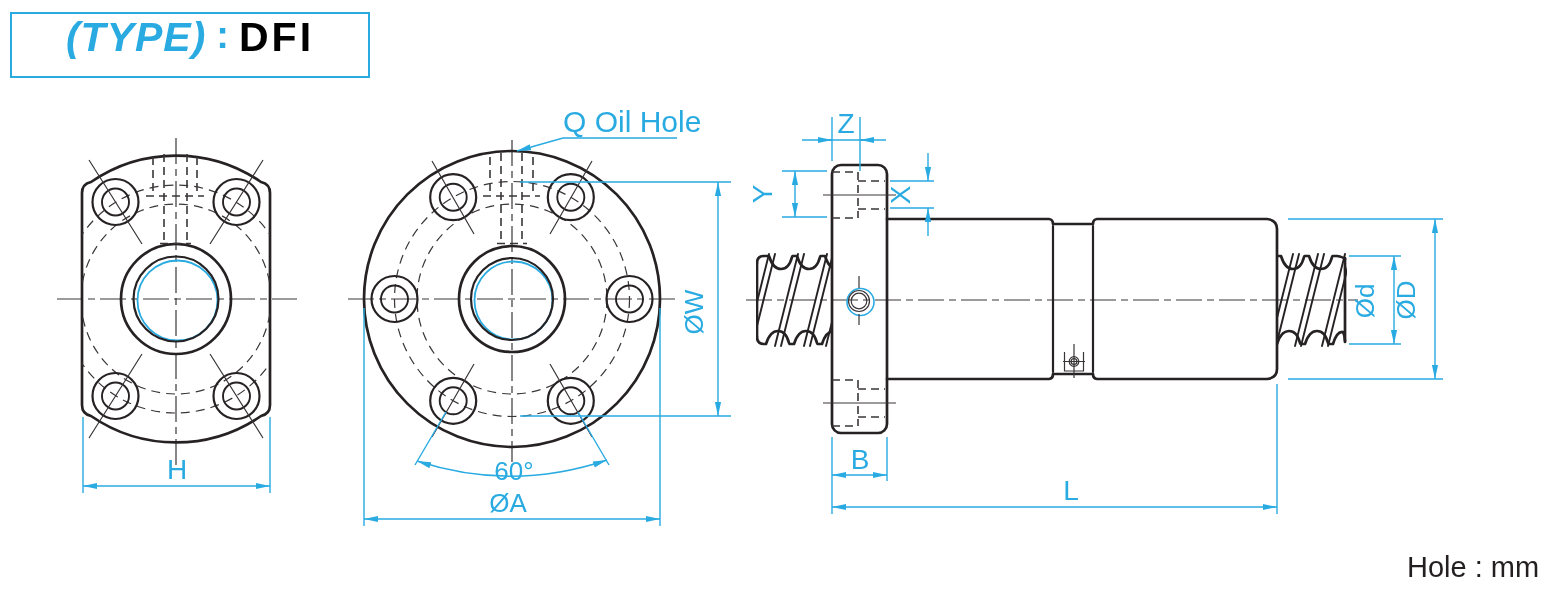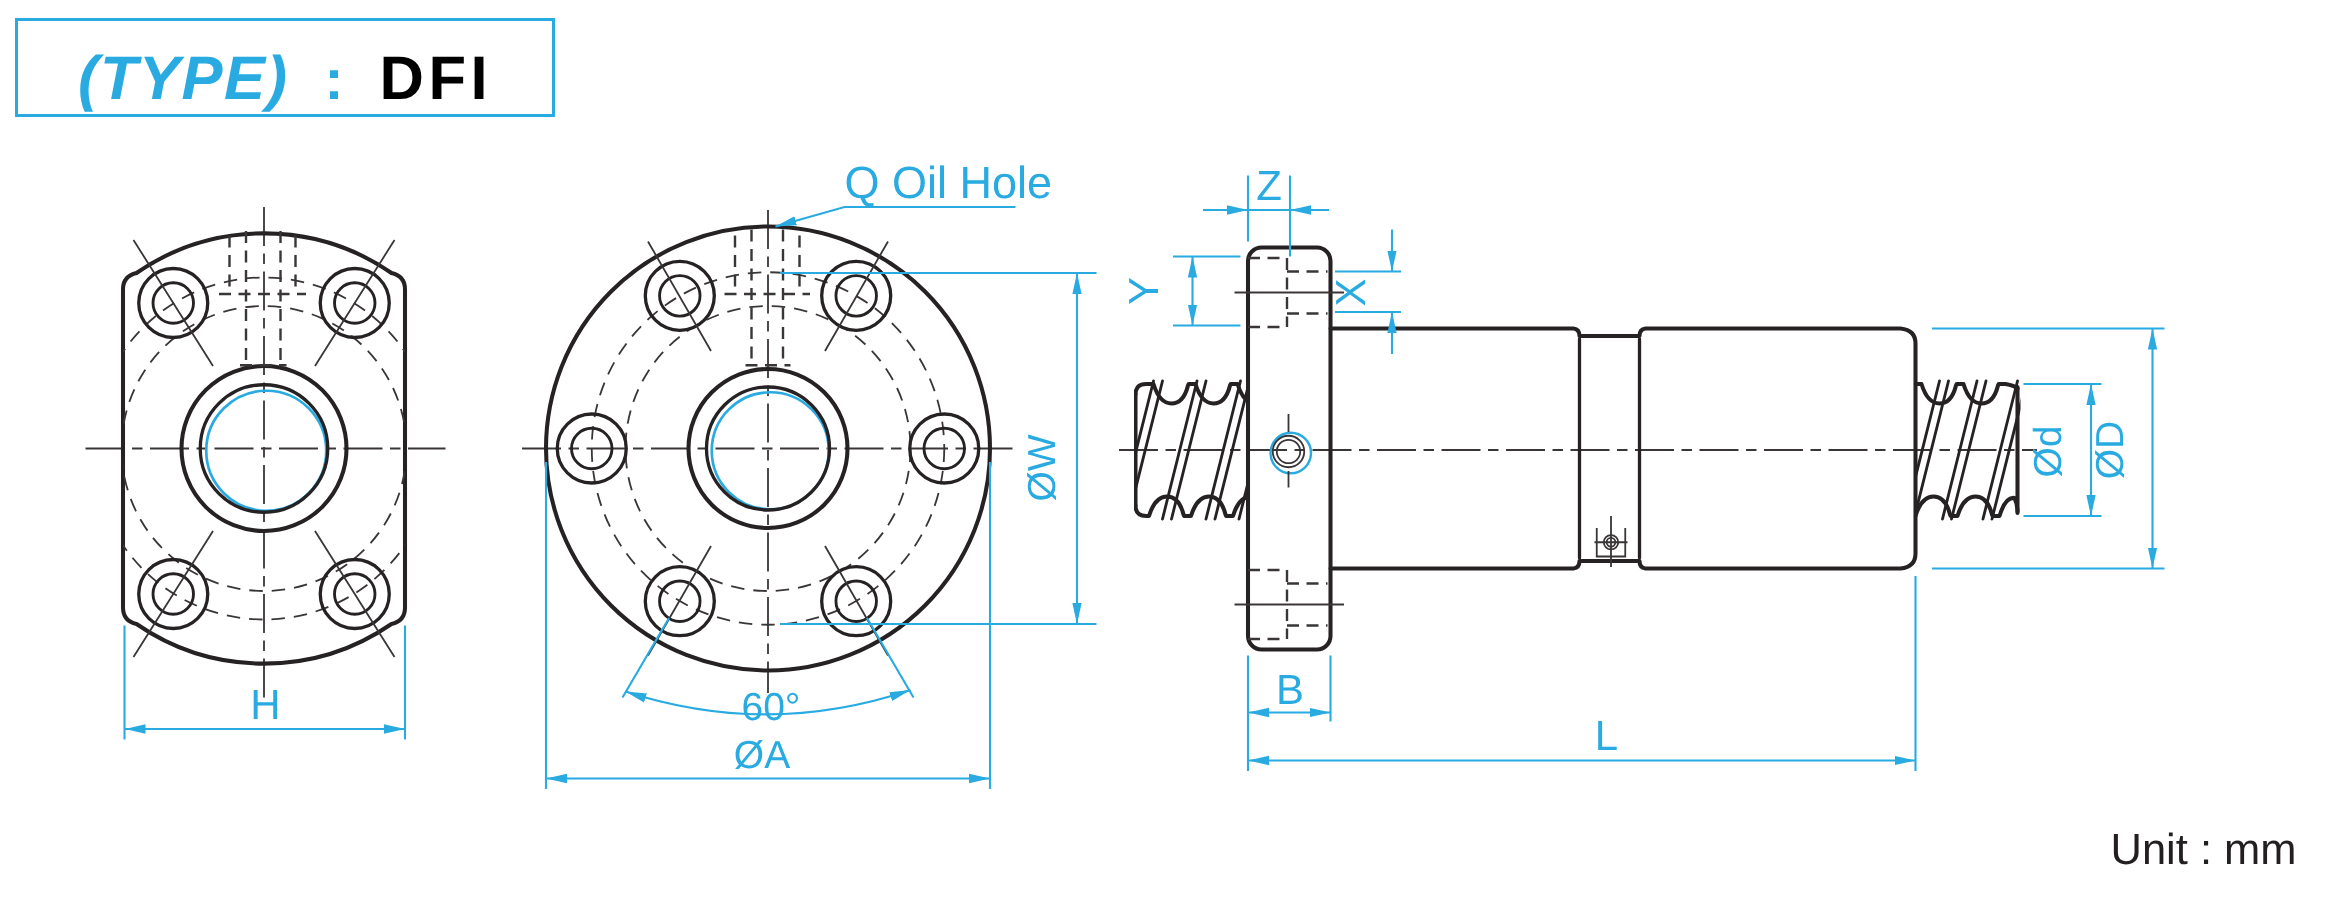--- a/index.html
+++ b/index.html
@@ -1,20 +1,20 @@
 <!DOCTYPE html>
 <html><head>
 <meta charset="utf-8">
 <style>
   html,body{margin:0;padding:0;background:#ffffff;}
   .stage{position:relative;width:1557px;height:598px;background:#ffffff;overflow:hidden;
          font-family:"Liberation Sans",sans-serif;}
   .title-box{position:absolute;left:10px;top:12px;width:360px;height:66px;
              border:2px solid #29ABE2;box-sizing:border-box;display:flex;
-             align-items:flex-end;justify-content:center;gap:24px;background:#fff;}
+             align-items:flex-start;justify-content:center;gap:10px;background:#fff;}
   .title-type{color:#29ABE2;font-size:41px;font-weight:bold;font-style:italic;letter-spacing:1px;}
   .title-sep{color:#29ABE2;font-size:38px;font-weight:bold;}
   .title-model{color:#000000;font-size:41px;font-weight:bold;letter-spacing:3px;}
   .unit-note{position:absolute;left:1407px;top:551px;font-size:29px;color:#231F20;}
   svg{position:absolute;left:0;top:0;}
   .thick{stroke:#262223;stroke-width:2.7;fill:none;stroke-linecap:round;stroke-linejoin:round;}
   .med{stroke:#262223;stroke-width:2.2;fill:none;stroke-linecap:round;}
   .med2{stroke:#262223;stroke-width:1.9;fill:none;stroke-linecap:round;}
   .thin{stroke:#3a3637;stroke-width:1.2;fill:none;}
   .hid{stroke:#3a3637;stroke-width:1.6;fill:none;stroke-dasharray:8 5;}
@@ -31,21 +31,21 @@
 <body>
 
 <div class="stage">
 
   <div class="title-box">
     <span class="title-type">(TYPE)</span>
     <span class="title-sep">:</span>
     <span class="title-model">DFI</span>
   </div>
 
-  <div class="unit-note">Unit : mm</div>
+  <div class="unit-note">Hole : mm</div>
 
   <svg width="1557" height="598" viewBox="0 0 1557 598">
     <defs>
       <marker id="arr" viewBox="0 0 14 8" refX="14" refY="4" markerWidth="14" markerHeight="8" markerUnits="userSpaceOnUse" orient="auto-start-reverse">
         <path d="M0,0.9 L14,4 L0,7.1 Z" fill="#29ABE2"></path>
       </marker>
       <clipPath id="outL">
         <path d="M82,405 L82,193 Q82,184 91,182 A150,150 0 0 1 261,182 Q270,184 270,193 L270,405 Q270,414 261,416 A150,150 0 0 1 91,416 Q82,414 82,405 Z"></path>
       </clipPath>
       <clipPath id="clipL">

